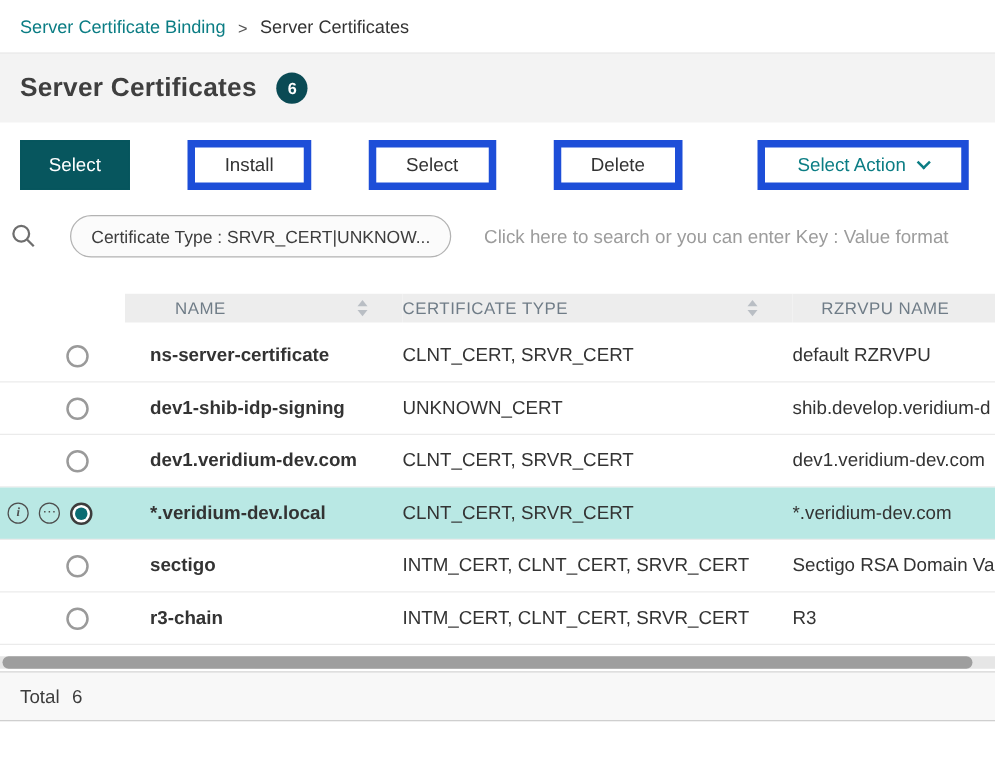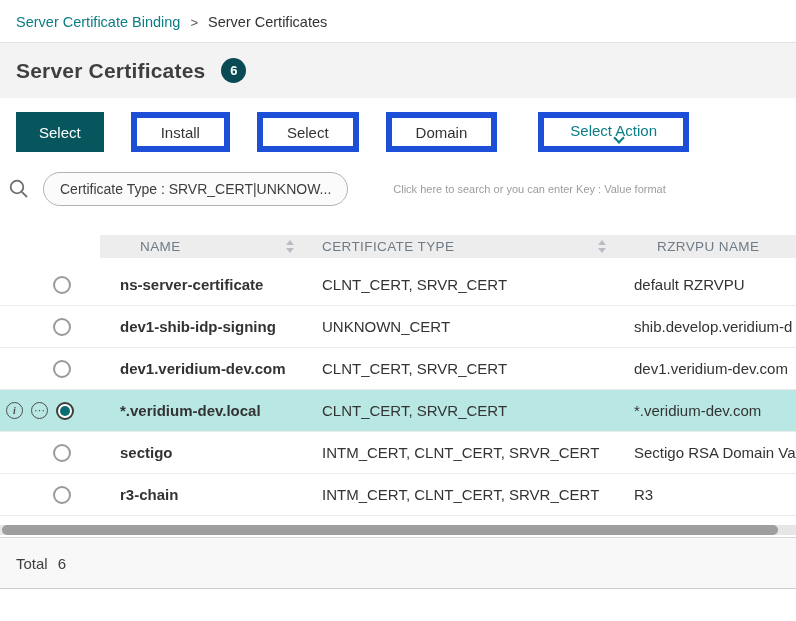--- a/index.html
+++ b/index.html
@@ -10,30 +10,30 @@
   .breadcrumb .bc-link { color:#0b7d84; font-weight:normal; cursor:pointer; }
   .breadcrumb .bc-sep { color:#555; font-size:13px; }
   .breadcrumb .bc-current { color:#333; }
 
   
   .title-band { background:#f3f3f3; padding:15px 16px; display:flex; align-items:center; }
   .page-title { font-size:21px; font-weight:700; color:#3f3f3f; letter-spacing:0.2px; }
   .count-badge { margin-left:16px; width:25px; height:25px; border-radius:50%; background:#0a4a54; color:#fff; font-size:13px; display:flex; align-items:center; justify-content:center; font-weight:bold; }
 
   
-  .toolbar { display:flex; gap:27px; padding:14px 16px 12px; }
+  .toolbar { display:flex; gap:46px; padding:14px 16px 12px; }
   .btn { height:40px; font-size:15px; display:flex; align-items:center; justify-content:center; cursor:pointer; background:#fff; border:6px solid #1d4ed8; color:#333; padding:0 24px; }
   .btn-primary { background:#07565e; border:1px solid #07565e; color:#fff; padding:0 22px; }
-  .btn-action { color:#0b7d84; margin-left:14px; padding:0 26px; min-width:146px;flex-direction:column; }
+  .btn-action { color:#0b7d84; margin-left:14px; padding:0 26px; min-width:146px; }
   .chev { display:inline-block; width:8px; height:8px; border-right:2px solid #0b7d84; border-bottom:2px solid #0b7d84; transform:rotate(45deg); margin-left:10px; margin-top:-5px; }
 
   
-  .search-row { display:flex; align-items:center; gap:13px; padding:8px 16px 16px 8px; }
+  .search-row { display:flex; align-items:center; gap:26px; padding:8px 16px 16px 8px; }
   .filter-chip { border:1px solid #b3b3b3; border-radius:17px; background:#fbfbfb; padding:8px 16px; font-size:14px; color:#3d3d3d; white-space:nowrap; cursor:pointer; }
-  .search-input { flex:1; border:none; outline:none; font-size:11px; color:#333; background:transparent; font-family:"Liberation Sans", sans-serif;margin-left:32px; }
+  .search-input { flex:1; border:none; outline:none; font-size:15px; color:#333; background:transparent; font-family:"Liberation Sans", sans-serif; }
   .search-input::placeholder { color:#9c9c9c; }
 
   
   .table-wrap { width:796px; overflow:hidden; margin-top:6px; }
   .grid-row { display:grid; grid-template-columns:100px 222px 312px 370px; width:1004px; align-items:center; }
   .thead { height:36px; }
   .thead .hcell { background:#ededed; height:23px; display:flex; align-items:center; font-size:13.5px; color:#6f7c87; letter-spacing:0.4px; cursor:pointer; }
   .thead .hcell.first { background:transparent; cursor:default; }
   .hcell.c-name { padding-left:40px; }
   .hcell.c-common { padding-left:23px; }
@@ -53,41 +53,41 @@
 
   .circle-icon { width:17px; height:17px; border-radius:50%; border:1.4px solid #4d4d4d; color:#4d4d4d; display:flex; align-items:center; justify-content:center; cursor:pointer; flex:none; }
   .info-glyph { font-size:10px; font-family:"Liberation Serif", serif; font-style:italic; font-weight:bold; line-height:1; }
   .dots-glyph { font-size:11px; line-height:1; margin-top:-1px; }
 
   
   .hscroll { margin-top:9px; height:10px; background:#e6e6e6; position:relative; cursor:pointer; }
   .hscroll .thumb { position:absolute; left:2px; top:0; height:10px; width:97.5%; background:#9e9e9e; border-radius:6px; }
 
   
-  .total-bar { margin-top:2px; height:52px; background:#f8f8f8; border-top:1px solid #d6d6d6; border-bottom:1px solid #cfcfcf; display:flex; align-items:center; padding:0 16px; font-size:15px; color:#3d3d3d; gap:10px; }
+  .total-bar { margin-top:2px; height:40px; background:#f8f8f8; border-top:1px solid #d6d6d6; border-bottom:1px solid #cfcfcf; display:flex; align-items:center; padding:0 16px; font-size:15px; color:#3d3d3d; gap:10px; }
 </style>
 </head>
 <body>
 
 <div class="breadcrumb">
   <span class="bc-link">Server Certificate Binding</span>
   <span class="bc-sep">&gt;</span>
   <span class="bc-current">Server Certificates</span>
 </div>
 
 <div class="title-band">
   <span class="page-title">Server Certificates</span>
   <span class="count-badge">6</span>
 </div>
 
 <div class="toolbar">
   <button class="btn btn-primary">Select</button>
   <button class="btn">Install</button>
   <button class="btn">Select</button>
-  <button class="btn">Domain</button>
+  <button class="btn">Delete</button>
   <button class="btn btn-action">
     <span>Select Action</span>
     <span class="chev"></span>
   </button>
 </div>
 
 <div class="search-row">
   <svg width="22" height="22" viewBox="0 0 22 22">
     <circle cx="9" cy="9" r="6.3" fill="none" stroke="#6e6e6e" stroke-width="1.8"></circle>
     <line x1="13.8" y1="13.8" x2="19" y2="19" stroke="#6e6e6e" stroke-width="1.8"></line>

